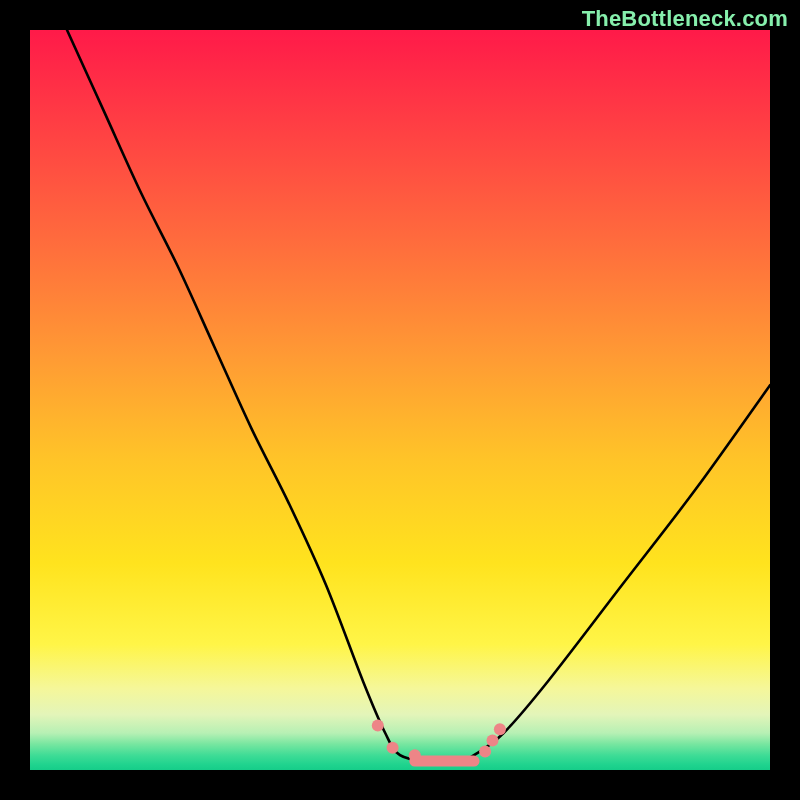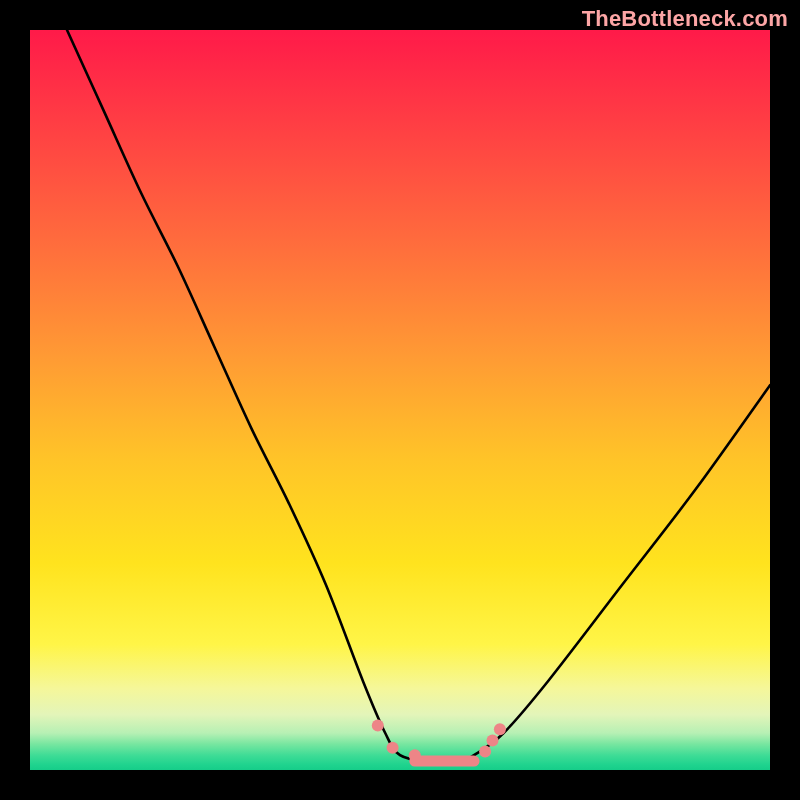--- a/index.html
+++ b/index.html
@@ -29,21 +29,21 @@
     position: absolute;
     left: 0;
     top: 0;
     width: 100%;
     height: 100%;
   }
   .watermark {
     position: absolute;
     top: 6px;
     right: 12px;
-    color: #fca5a5;
+    color: #86efac;
     font-size: 22px;
     font-weight: 600;
     letter-spacing: 0.2px;
     z-index: 10;
   }
   .curve-svg, .overlay-svg {
     position: absolute;
     left: 0;
     top: 0;
     width: 100%;

